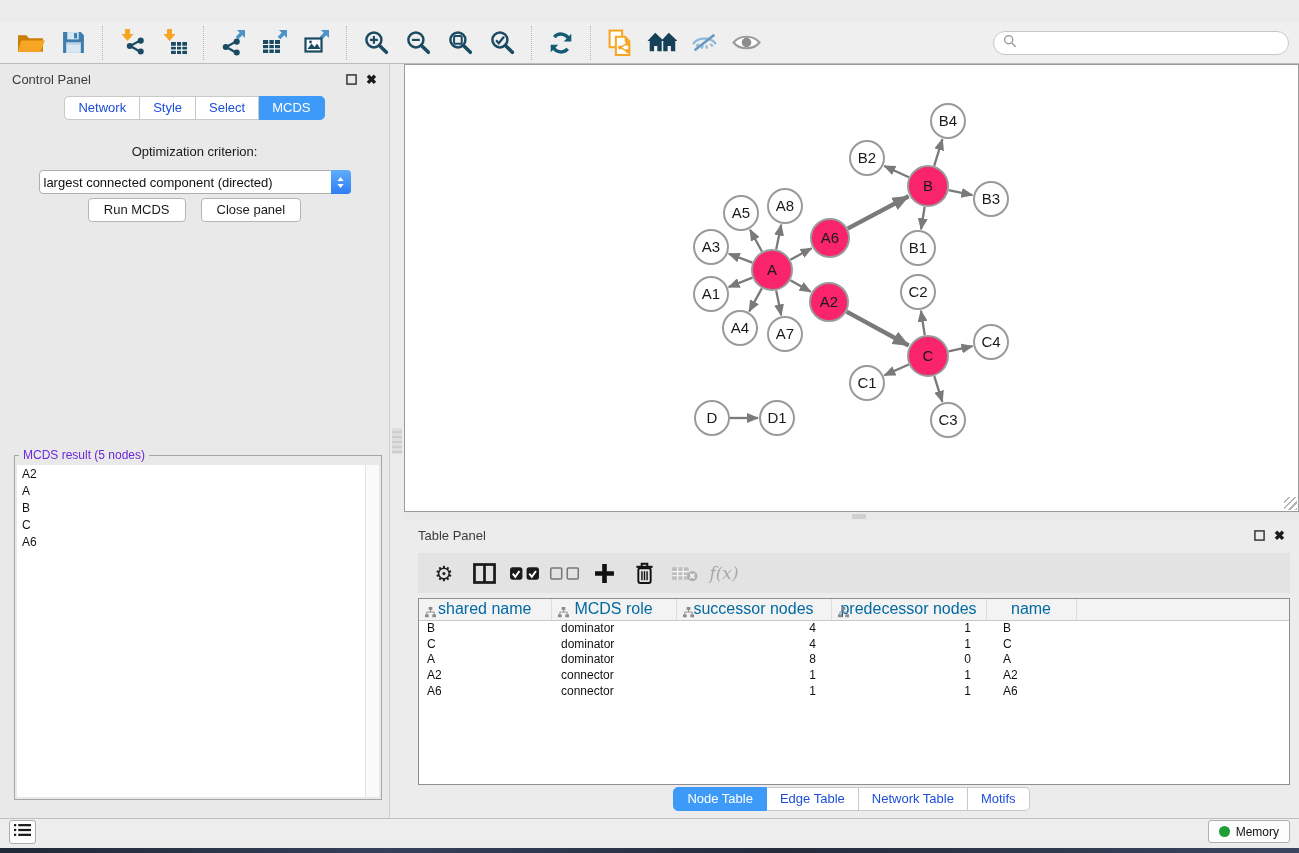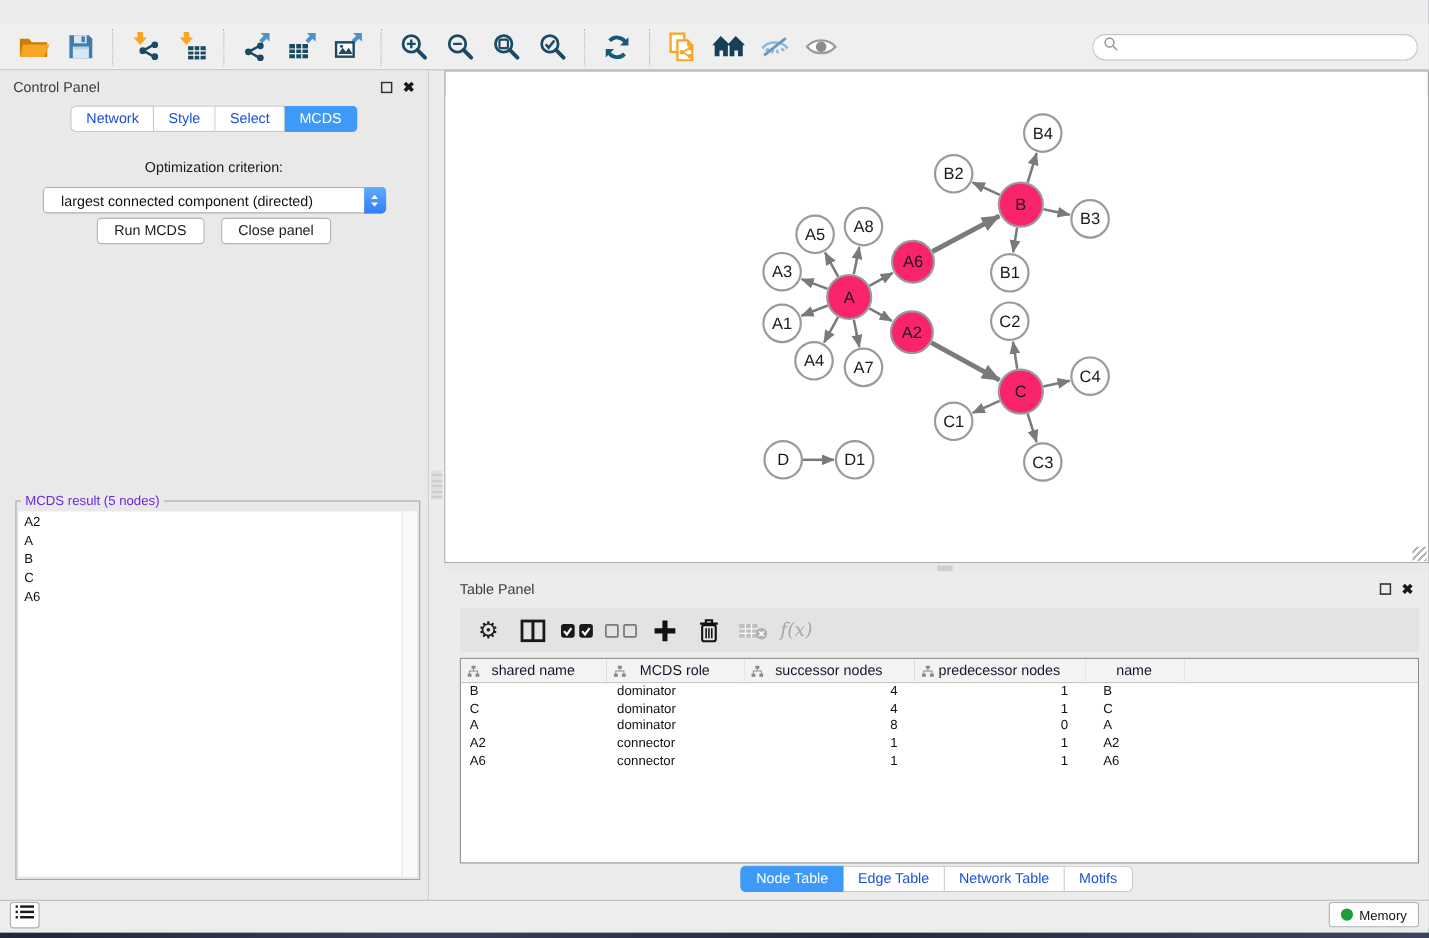--- a/index.html
+++ b/index.html
@@ -42,21 +42,21 @@
   .seg { display:inline-flex; }
   .seg .segit { font-size:13px; color:#1d4ed8; background:#fff; border:1px solid #c8c8c8; border-left:none;
     padding:3px 13px 4px; cursor:default; }
   .seg .segit:first-child { border-left:1px solid #c8c8c8; border-radius:5px 0 0 5px; }
   .seg .segit:last-child { border-radius:0 5px 5px 0; }
   .seg .segit.active { background:#3e9af9; border-color:#3e9af9; color:#fff; }
 
   .opt-label { text-align:center; font-size:13px; color:#1a1a1a; margin-top:24px; }
   .dropdown { position:relative; margin:11px auto 0; width:312px; height:24px; background:#fff;
     border:1px solid #aeaeae; border-radius:4px; display:flex; align-items:center; }
-  .dropdown .dval { flex:1; font-size:13px; color:#111; padding-left:16px; white-space:nowrap; overflow:hidden; }
+  .dropdown .dval { flex:1; font-size:13px; color:#111; padding-left:4px; white-space:nowrap; overflow:hidden; }
   .dropdown .dstep { width:20px; height:24px; margin:-1px -1px -1px 0; border-radius:0 4px 4px 0;
     background:linear-gradient(#5fadfc,#2f7df5); display:flex; align-items:center; justify-content:center; }
   .btn-row { display:flex; justify-content:center; gap:15px; margin-top:4px; }
   .pushbtn { font-size:13px; color:#1a1a1a; background:#fff; border:1px solid #b5b5b5; border-radius:4px; padding:3px 15px 4px; }
 
   .groupbox { position:absolute; left:14px; top:391px; width:368px; height:345px; border:1px solid #a6a6a6; background:#e9e9e9; }
   .groupbox .legend { position:absolute; top:-8px; left:4px; background:#e9e9e9; padding:0 4px; font-size:12px; color:#6d28d9; }
   .groupbox .listarea { position:absolute; left:2px; right:2px; top:9px; bottom:2px; background:#fff; overflow:hidden; }
   .groupbox .scrolltrack { position:absolute; right:0; top:0; bottom:0; width:14px; background:#fafafa; border-left:1px solid #e4e4e4; }
   .mcds-item { font-size:12px; color:#111; padding:1.5px 0 1.5px 5px; }
@@ -83,21 +83,21 @@
   .tp-toolbar { position:absolute; left:14px; right:9px; top:33px; height:40px; background:#e3e3e3;
     display:flex; align-items:center; padding:0 6px; }
   .tpbtn { width:40px; height:34px; display:flex; align-items:center; justify-content:center; }
   .tpbtn .uicon { font-size:21px; color:#1f1f1f; line-height:1; }
   .tpbtn.disabled { opacity:.85; }
   .fx-label { font-family:"DejaVu Serif", serif; font-style:italic; font-size:17px; color:#9e9e9e; }
 
   .nodetable-wrap { position:absolute; left:14px; right:9px; top:78px; bottom:33px; background:#fff; border:1px solid #8e8e8e; overflow:hidden; }
   table.ntab { border-collapse:collapse; width:100%; table-layout:fixed; }
   table.ntab th { position:relative; height:21px; background:#f3f3f3; border-bottom:1px solid #c8c8c8;
-    border-right:1px solid #dcdcdc; font-size:13px; font-weight:normal; color:#0f172a; text-align:center; }
+    border-right:1px solid #dcdcdc; font-size:16px; font-weight:normal; color:#0369a1; text-align:center; }
   table.ntab th:last-child { border-right:none; }
   table.ntab th .hicon { position:absolute; left:6px; top:5px; }
   table.ntab td { height:15.8px; font-size:12px; color:#111; white-space:nowrap; overflow:hidden; }
   td.cl { padding-left:8px; text-align:left; }
   td.cl2 { padding-left:10px; text-align:left; }
   td.cr { padding-right:15px; text-align:right; }
   td.cn { padding-left:17px; text-align:left; }
 
   .tp-tabs { position:absolute; left:0; right:0; bottom:7px; display:flex; justify-content:center; }
 

